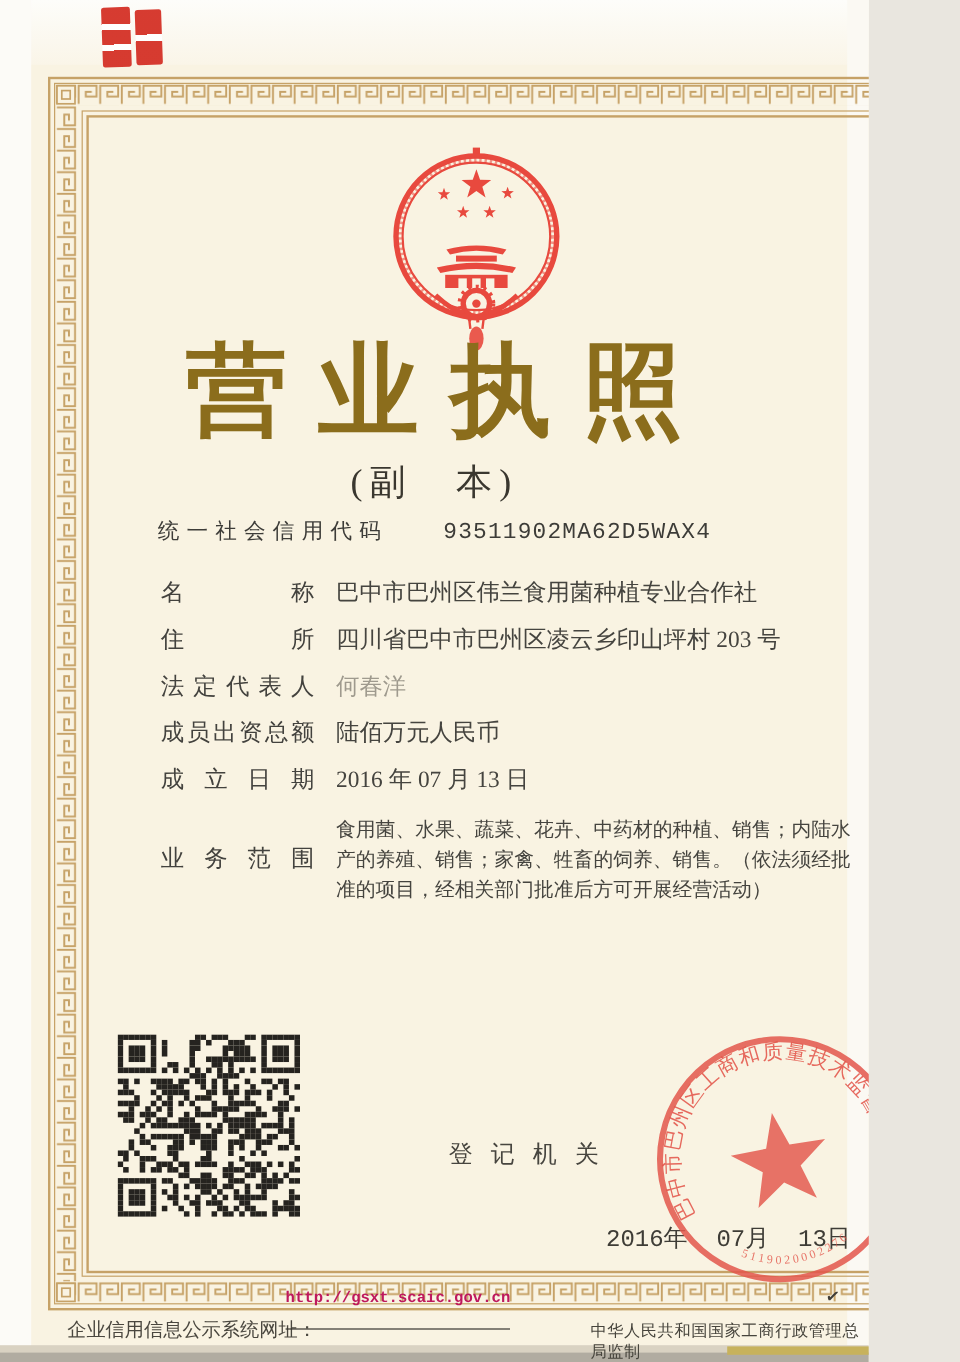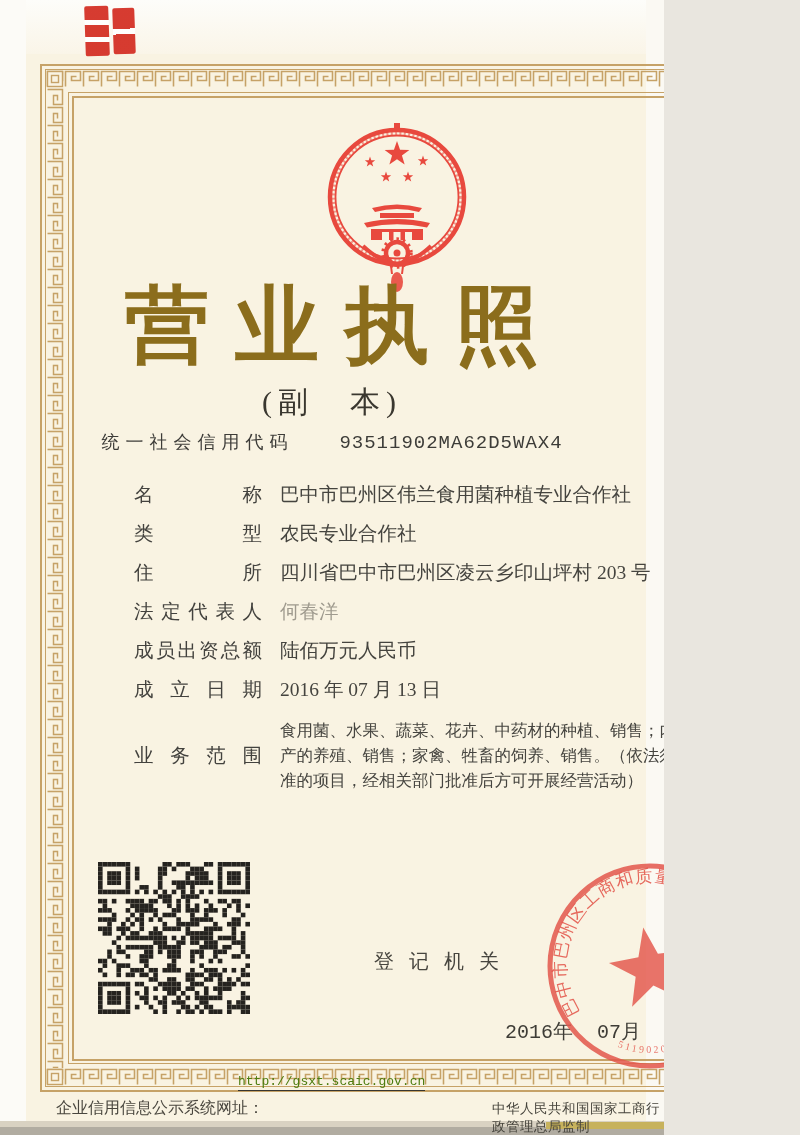--- a/index.html
+++ b/index.html
@@ -1,16 +1,16 @@
 <!DOCTYPE html>
 <html><head>
 <meta charset="utf-8">
 <style>
   html,body{margin:0;padding:0;background:#e9e6df;}
-  .screen{position:relative;width:664px;height:1135px;background:#f9f3e2;overflow:hidden;
+  .screen{position:relative;width:724px;height:1135px;background:#f9f3e2;overflow:hidden;
           font-family:"Liberation Serif","DejaVu Serif",serif;color:#45433d;}
   .abs{position:absolute;}
 
   
   .band-top{left:0;top:0;right:0;height:54px;background:linear-gradient(#fdfdfa,#faf5e8);}
   .band-left{left:0;top:0;bottom:10px;width:26px;background:#fcfbf7;}
   .band-right{right:0;top:0;bottom:10px;width:18px;background:#fbf9f3;}
   .band-bottom-fade{left:0;right:0;bottom:8px;height:6px;background:#d9d2c2;}
   .band-bottom-gray{left:0;right:0;bottom:0;height:8px;background:#b1aca1;}
   .sliver{right:0;bottom:6px;width:118px;height:7px;background:#c7b25c;}
@@ -56,21 +56,21 @@
   .annual{left:76px;top:1032px;font-size:17px;color:#44423b;}
 
   .seal-svg{left:540px;top:856px;z-index:5;transform:rotate(-10deg);pointer-events:none;}
   .seal-text{font-size:17.5px;letter-spacing:1px;fill:#e3564b;opacity:.88;}
   .seal-serial{font-size:10px;letter-spacing:2.5px;fill:#e3564b;opacity:.8;}
 
   .qr-svg{left:98px;top:862px;}
 
   
   .url{left:238px;top:1074px;z-index:4;font-family:"Liberation Mono","DejaVu Sans Mono",monospace;
-       font-size:13px;font-weight:normal;color:#4d7c0f;border-bottom:1.5px solid #37352f;padding-bottom:1px;}
+       font-size:13px;font-weight:bold;color:#be185d;border-bottom:1.5px solid #37352f;padding-bottom:18px;}
   .site-label{left:56px;top:1098px;font-size:16px;color:#4a473f;}
   .issuer{left:492px;top:1100px;font-size:13.5px;letter-spacing:.5px;color:#46443c;}
   .checkmark{left:688px;top:1072px;z-index:4;font-size:14px;font-weight:bold;color:#3f3d37;transform:rotate(8deg);}
 </style>
 </head>
 <body>
 
 <div class="screen">
 
   <svg width="0" height="0" class="abs" aria-hidden="true">
@@ -173,24 +173,20 @@
   <div class="abs title">营业执照</div>
   <div class="abs subtitle">(副　本)</div>
   <div class="abs credit">
     <span class="lbl">统一社会信用代码</span><span class="code">93511902MA62D5WAX4</span>
   </div>
 
   <div class="abs fields">
     <div class="row">
       <span class="flabel">名称</span>
       <span class="fvalue">巴中市巴州区伟兰食用菌种植专业合作社</span>
-    </div>
-    <div class="row">
-      <span class="flabel">类型</span>
-      <span class="fvalue">农民专业合作社</span>
     </div>
     <div class="row">
       <span class="flabel">住所</span>
       <span class="fvalue">四川省巴中市巴州区凌云乡印山坪村 203 号</span>
     </div>
     <div class="row">
       <span class="flabel">法定代表人</span>
       <span class="fvalue ghost">何春洋</span>
     </div>
     <div class="row">

